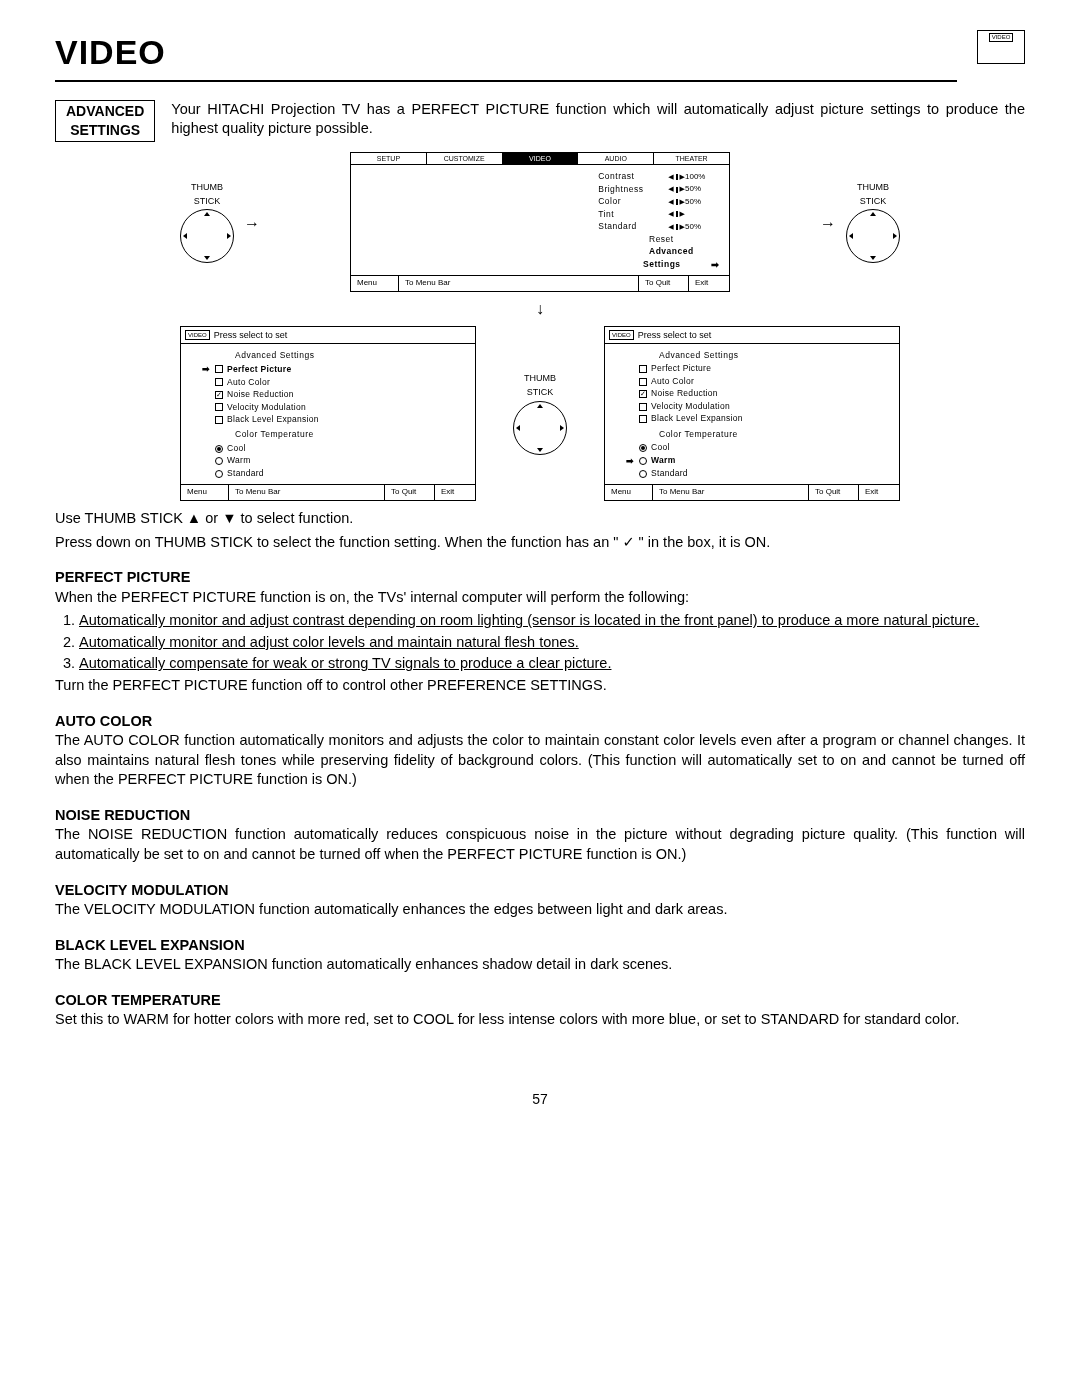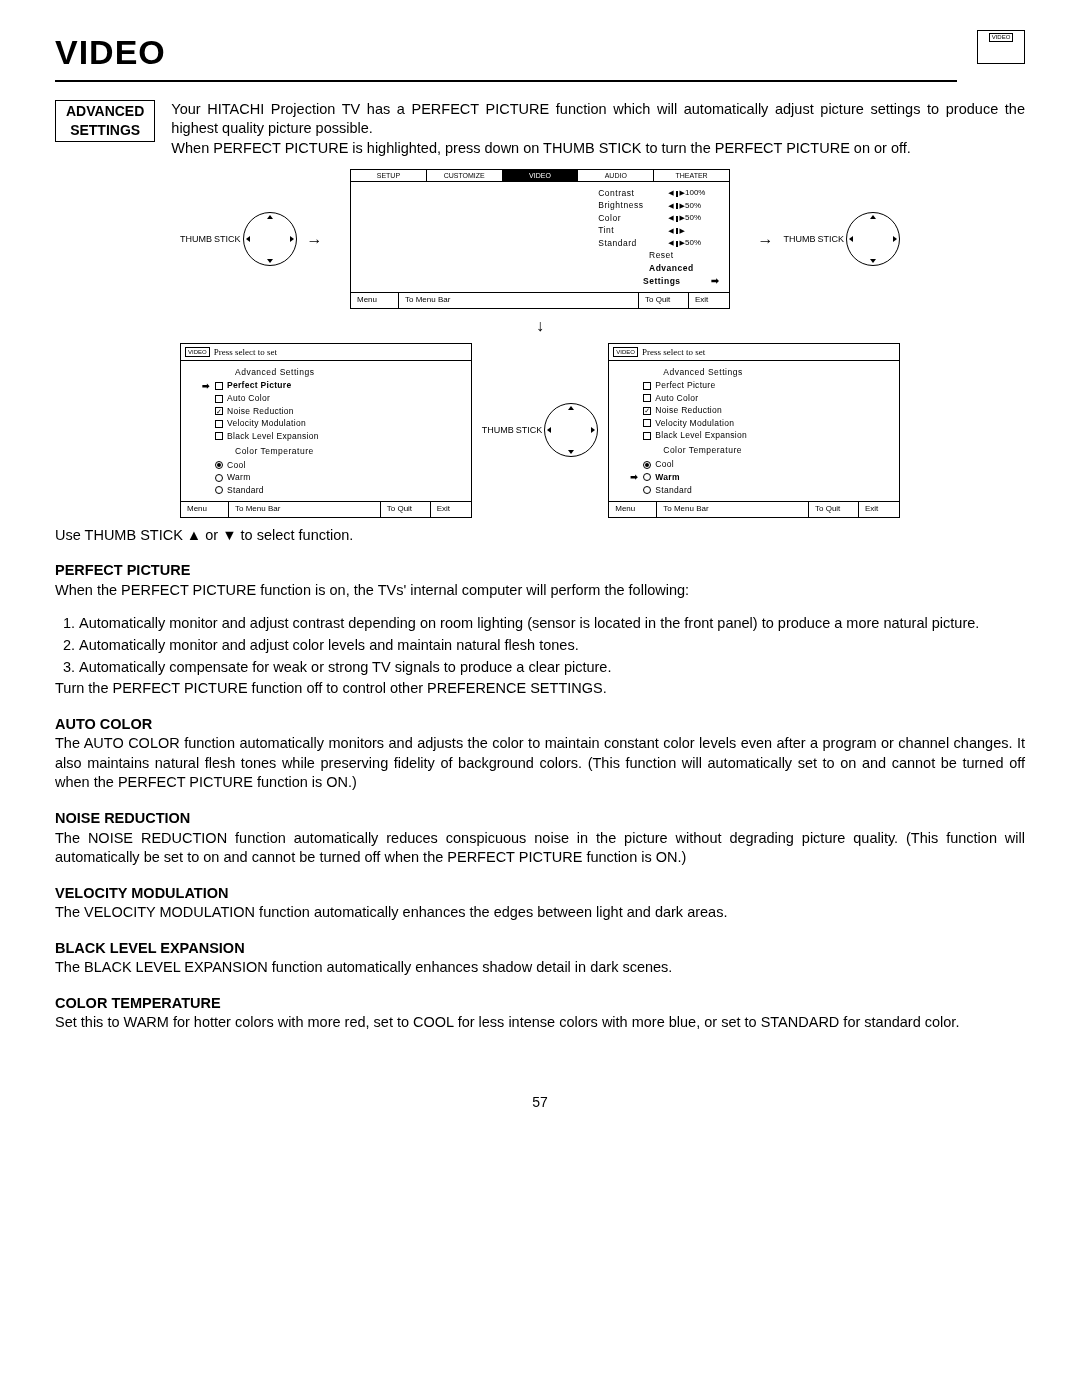--- a/index.html
+++ b/index.html
@@ -26,48 +26,48 @@
   .mrow.v50 .slider .bar::after { width:50%; }
   .mrow .val { width:34px; font-size:8px; text-align:left;}
   .mrow .tri { font-size:8px; }
   .menu-top .footer, .adv-panel .footer { border-top:1px solid #000; display:flex; font-size:8px;}
   .footer > div { padding:2px 6px; border-right:1px solid #000;}
   .footer > div:first-child { width:48px;}
   .footer > div:nth-child(2){ flex:1;}
   .footer > div:nth-child(3){ width:50px;}
   .footer > div:last-child{ border-right:none; width:40px;}
   .top-row { display:flex; align-items:center; justify-content:center; gap:10px; position:relative;}
-  .thumb { display:flex; flex-direction:row; align-items:center; font-size:9px; gap:2px;}
+  .thumb { display:flex; flex-direction:column; align-items:center; font-size:9px; gap:2px;}
   .thumb .circle { width:54px; height:54px; border:1.5px solid #000; border-radius:50%; position:relative;}
   .thumb .circle::before, .thumb .circle::after { content:""; position:absolute; width:0;height:0; border-left:3px solid transparent; border-right:3px solid transparent;}
   .thumb .circle::before { border-bottom:4px solid #000; top:2px; left:50%; transform:translateX(-50%);}
   .thumb .circle::after { border-top:4px solid #000; bottom:2px; left:50%; transform:translateX(-50%);}
   .thumb .circle .l, .thumb .circle .r { position:absolute; top:50%; transform:translateY(-50%); width:0;height:0; border-top:3px solid transparent; border-bottom:3px solid transparent;}
   .thumb .circle .l { border-right:4px solid #000; left:2px;}
   .thumb .circle .r { border-left:4px solid #000; right:2px;}
   .arrow-right { font-size:16px; }
   .arrow-down-wrap { text-align:center; margin:6px 0;}
   .arrow-down { font-size:16px; }
   .bottom-row { display:flex; align-items:flex-start; justify-content:space-between; gap:10px;}
   .adv-panel { border:1px solid #000; width:296px; font-size:8.5px;}
   .adv-panel .hdr { display:flex; border-bottom:1px solid #000; align-items:center; padding:2px 4px; gap:4px;}
   .adv-panel .hdr .icon { border:1px solid #000; font-size:6px; padding:0 2px;}
-  .adv-panel .hdr .txt { font-size:9px;font-family:Liberation Serif, serif;}
+  .adv-panel .hdr .txt { font-size:9px;}
   .adv-panel .body { padding:6px 8px 4px 10px;}
   .adv-panel .body .grp { font-weight:400; letter-spacing:0.5px; margin-bottom:2px; font-size:8.5px;margin-left:44px;}
   .adv-panel .body .item { display:flex; align-items:center; gap:4px; margin-left:10px; margin-bottom:1px; font-size:8.5px; letter-spacing:0.3px;}
   .adv-panel .body .item .ptr { width:10px; text-align:center; font-size:9px;}
   .adv-panel .body .item .cb { width:8px; height:8px; border:1px solid #000; display:inline-flex; align-items:center; justify-content:center; font-size:7px;}
   .adv-panel .body .item .rb { width:8px; height:8px; border:1px solid #000; border-radius:50%; display:inline-flex; align-items:center; justify-content:center;}
   .adv-panel .body .item .rb.sel::after { content:""; width:4px;height:4px; background:#000; border-radius:50%;}
   .adv-panel .body .item.bold { font-weight:700;}
   .instructions { margin-top:8px; font-size:14.5px;}
   .instructions p { margin-bottom:4px;}
   .section-h { font-weight:700; margin-top:16px; font-size:14.5px;}
-  ol.pplist { padding-left:24px; margin-top:14px;}
+  ol.pplist { padding-left:24px; margin-top:4px;text-decoration:underline;}
   ol.pplist li { margin-bottom:2px; text-align:justify;}
   .just { text-align:justify;}
   .page-num { text-align:center; margin-top:60px; font-size:14px;}
   .tri-left::before { content:"◀"; font-size:7px;}
   .tri-right::before { content:"▶"; font-size:7px;}
   .bold { font-weight:700;}
 </style>
 </head>
 <body>
 
@@ -78,21 +78,20 @@
   </div>
 </div>
 
 <div class="intro-row">
   <div class="box-label">
     <div>ADVANCED</div>
     <div>SETTINGS</div>
   </div>
   <div class="intro-text">
     <p class="just">Your HITACHI Projection TV has a PERFECT PICTURE function which will automatically adjust picture settings to produce the highest quality picture possible.</p>
-    <p class="just">When PERFECT PICTURE is highlighted, press down on THUMB STICK to turn the PERFECT PICTURE on or off.</p>
   </div>
 </div>
 
 <div class="diagram-area">
   <div class="top-row">
     <div class="thumb">
       <div>THUMB</div>
       <div>STICK</div>
       <div class="circle">
           <span class="l"></span>
@@ -307,20 +306,21 @@
         <div>To Menu Bar</div>
         <div>To Quit</div>
         <div>Exit</div>
       </div>
     </div>
   </div>
 </div>
 
 <div class="instructions">
   <p>Use THUMB STICK ▲ or ▼ to select function.</p>
+  <p>Press down on THUMB STICK to select the function setting. When the function has an " ✓ " in the box, it is ON.</p>
 </div>
 
 <div class="section-h">PERFECT PICTURE</div>
 <p>When the PERFECT PICTURE function is on, the TVs' internal computer will perform the following:</p>
 <ol class="pplist">
   <li class="just">Automatically monitor and adjust contrast depending on room lighting (sensor is located in the front panel) to produce a more natural picture.</li>
   <li>Automatically monitor and adjust color levels and maintain natural flesh tones.</li>
   <li>Automatically compensate for weak or strong TV signals to produce a clear picture.</li>
 </ol>
 <p>Turn the PERFECT PICTURE function off to control other PREFERENCE SETTINGS.</p>

